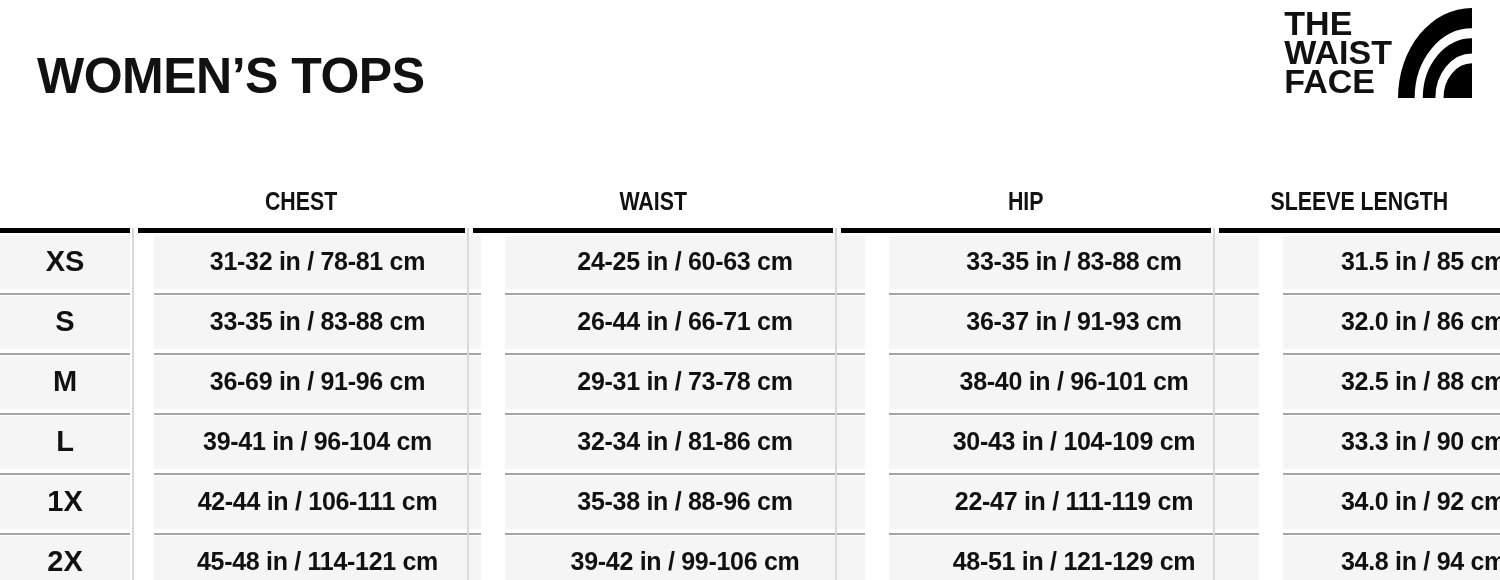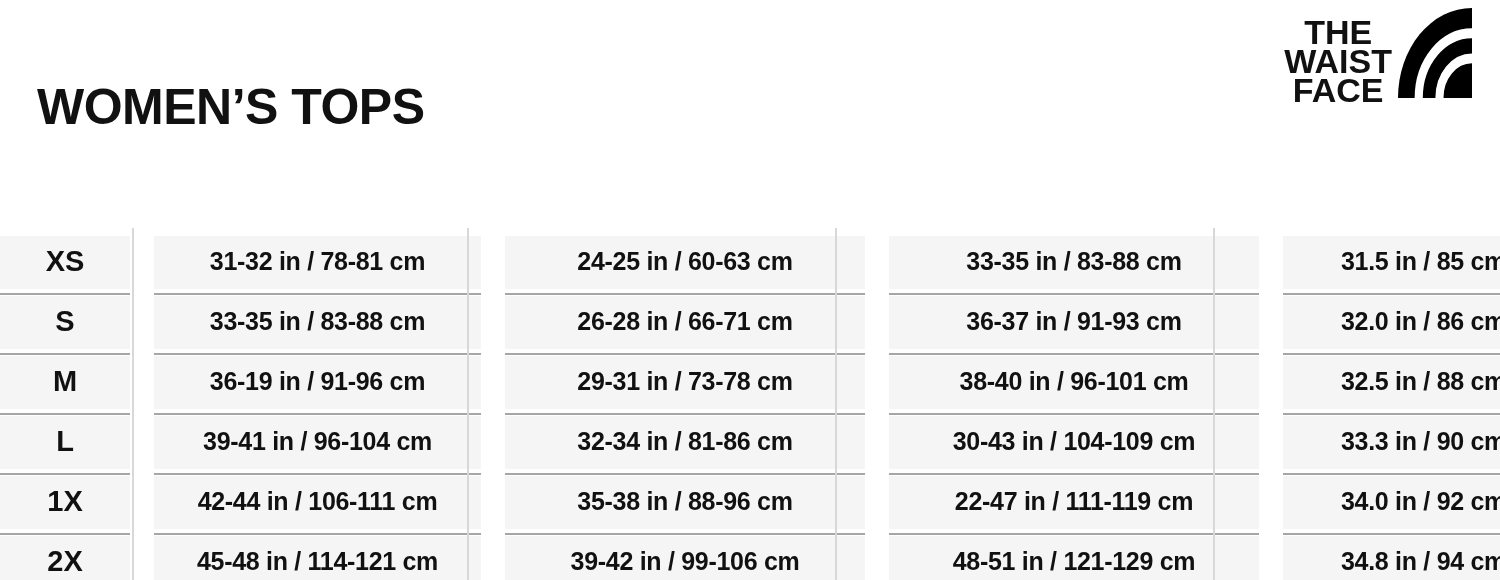--- a/index.html
+++ b/index.html
@@ -7,28 +7,27 @@
     position:relative; width:1500px; height:580px; overflow:hidden;
     background:#ffffff; color:#111111;
     font-family:"Liberation Sans", sans-serif;
   }
 
   
   .title {
     position:absolute; left:37px; top:51px;
     font-size:50px; font-weight:bold; line-height:1; letter-spacing:-0.5px;
     white-space:nowrap;
-    margin-top:31px;
   }
 
   
   .logo { position:absolute; top:8px; right:28px; display:flex; align-items:flex-start; }
   .logo-text {
-    text-align:center; font-weight:bold; font-size:34px; line-height:29px;
-    letter-spacing:0; margin-right:6px; margin-top:10px; white-space:nowrap;
+    text-align:left; font-weight:bold; font-size:34px; line-height:29px;
+    letter-spacing:0; margin-right:6px; margin-top:1px; white-space:nowrap;
   }
   .logo-dome { width:74px; height:90px; display:block; }
 
   
   .thead {
     position:absolute; left:0; top:175px; width:1500px;
     display:grid; grid-template-columns:130px 327px 360px 370px 281px; column-gap:8px;
   }
   .th {
     height:53px; border-bottom:5px solid #000000;
@@ -75,42 +74,57 @@
       <div>WAIST</div>
       <div>FACE</div>
     </div>
     <svg class="logo-dome" viewBox="0 0 100 100" preserveAspectRatio="none" aria-hidden="true">
       <path d="M0,100 A100,100 0 0 1 100,0 L100,100 Z" fill="#000"></path>
       <path d="M28,100 A72,72 0 0 1 100,28" fill="none" stroke="#fff" stroke-width="11"></path>
       <path d="M56,100 A44,44 0 0 1 100,56" fill="none" stroke="#fff" stroke-width="11"></path>
     </svg>
   </div>
 
+  <div class="thead">
+    <div class="th"></div>
+    <div class="th">
+        <span class="squeeze">CHEST</span>
+      </div>
+    <div class="th">
+        <span class="squeeze">WAIST</span>
+      </div>
+    <div class="th">
+        <span class="squeeze">HIP</span>
+      </div>
+    <div class="th">
+        <span class="squeeze">SLEEVE LENGTH</span>
+      </div>
+  </div>
 
   <div class="tbody">
 
     <div class="tr">
       <div class="td size">XS</div>
       <div class="td">31-32 in / 78-81 cm</div>
       <div class="td">24-25 in / 60-63 cm</div>
       <div class="td">33-35 in / 83-88 cm</div>
       <div class="td">31.5 in / 85 cm</div>
     </div>
 
     <div class="tr">
       <div class="td size">S</div>
       <div class="td">33-35 in / 83-88 cm</div>
-      <div class="td">26-28 in / 66-71 cm</div>
+      <div class="td">26-44 in / 66-71 cm</div>
       <div class="td">36-37 in / 91-93 cm</div>
       <div class="td">32.0 in / 86 cm</div>
     </div>
 
     <div class="tr">
       <div class="td size">M</div>
-      <div class="td">36-19 in / 91-96 cm</div>
+      <div class="td">36-69 in / 91-96 cm</div>
       <div class="td">29-31 in / 73-78 cm</div>
       <div class="td">38-40 in / 96-101 cm</div>
       <div class="td">32.5 in / 88 cm</div>
     </div>
 
     <div class="tr">
       <div class="td size">L</div>
       <div class="td">39-41 in / 96-104 cm</div>
       <div class="td">32-34 in / 81-86 cm</div>
       <div class="td">30-43 in / 104-109 cm</div>

